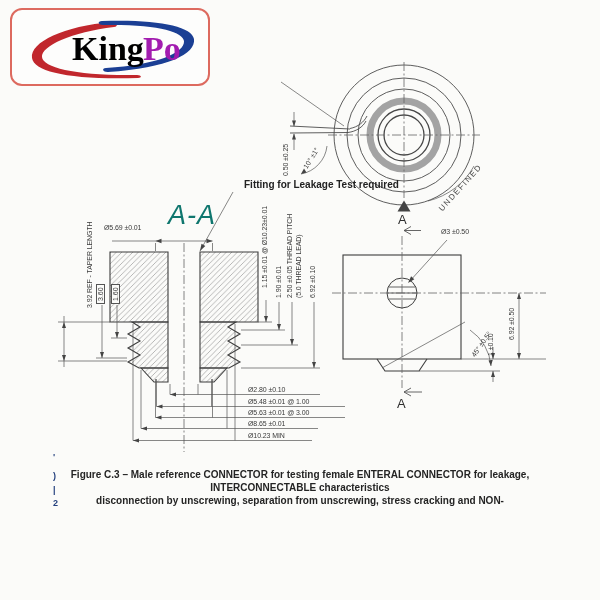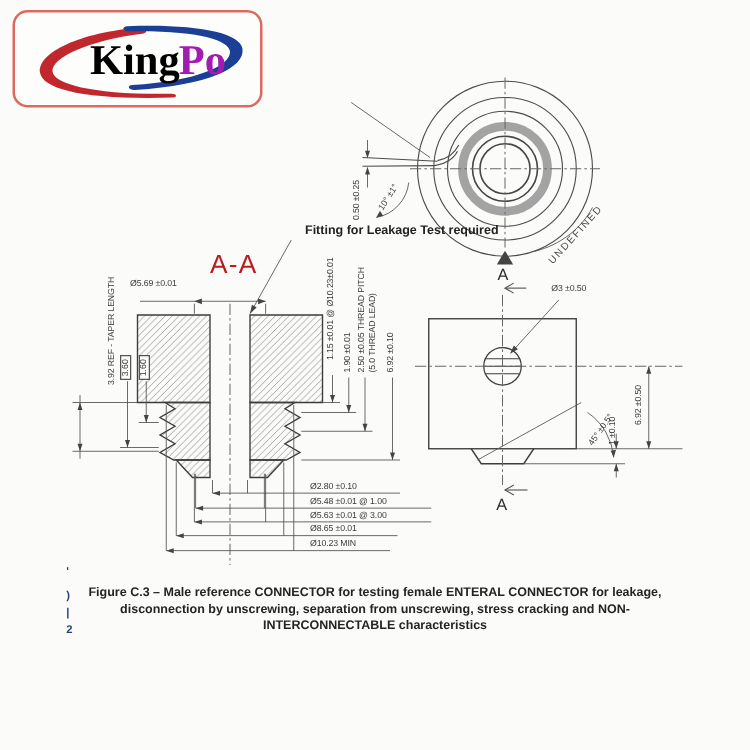--- a/index.html
+++ b/index.html
@@ -6,21 +6,21 @@
   body{background:#e8e8e8;font-family:"Liberation Sans",sans-serif;}
   #page{position:relative;width:600px;height:600px;background:#fbfbf9;overflow:hidden;}
   .dim{position:absolute;white-space:nowrap;font-size:7px;color:#3a3a3a;letter-spacing:-0.1px;}
   .vdim{position:absolute;white-space:nowrap;font-size:7px;color:#3a3a3a;letter-spacing:-0.1px;
         transform:rotate(-90deg);transform-origin:0 0;}
   .boxdim{position:absolute;white-space:nowrap;font-size:7px;color:#3a3a3a;
         border:0.8px solid #555;padding:0 2px;background:#fbfbf9;
         transform:rotate(-90deg);transform-origin:0 0;}
   .rot{position:absolute;white-space:nowrap;font-size:7px;color:#3a3a3a;transform-origin:0 0;}
   .marker-a{position:absolute;font-size:13px;color:#2e2e2e;font-family:"Liberation Sans",sans-serif;}
-  #section-label{position:absolute;left:168px;top:200px;font-size:21px;color:#b91c1c;letter-spacing:1px;}
+  #section-label{position:absolute;left:168px;top:200px;font-size:27px;color:#0f766e;letter-spacing:1px;font-style:italic;}
   #leader-note{position:absolute;left:244px;top:179px;font-size:10px;font-weight:700;color:#222;}
   #caption{position:absolute;left:70px;top:468px;width:460px;text-align:center;
            font-size:10px;font-weight:700;color:#242424;line-height:13px;}
   .frag{position:absolute;left:53px;font-size:9px;color:#24407e;font-weight:700;}
   #logo{position:absolute;left:10px;top:8px;width:196px;height:74px;border:2px solid #dd6a5f;border-radius:12px;background:#fdfdfc;}
   #logo .word{position:absolute;top:22px;font-family:"Liberation Serif",serif;font-weight:700;font-size:34px;line-height:34px;}
   #logo-king{left:46px;color:#000000;margin-left:14px;}
   #logo-po{left:131px;color:#a21caf;}
   svg{position:absolute;left:0;top:0;}
 </style>
@@ -203,22 +203,22 @@
   <span class="marker-a" style="left:398px;top:212px;">A</span>
 
   <span class="dim" style="left:441px;top:228px;">Ø3 ±0.50</span>
   <span class="rot" style="left:470px;top:354px;transform:rotate(-55deg);">45° ±0.5°</span>
   <span class="vdim" style="left:487px;top:356px;">1 ±0.10</span>
   <span class="vdim" style="left:508px;top:340px;">6.92 ±0.50</span>
   <span class="marker-a" style="left:397px;top:396px;">A</span>
 
   <div id="caption">
     <div>Figure C.3 – Male reference CONNECTOR for testing female ENTERAL CONNECTOR for leakage,</div>
+    <div>INTERCONNECTABLE characteristics</div>
     <div>disconnection by unscrewing, separation from unscrewing, stress cracking and NON-</div>
-    <div>INTERCONNECTABLE characteristics</div>
   </div>
 
   <span class="frag" style="top:452px;">'</span>
   <span class="frag" style="top:471px;">)</span>
   <span class="frag" style="top:485px;">|</span>
   <span class="frag" style="top:498px;">2</span>
 
 </div>
 
 </body></html>

